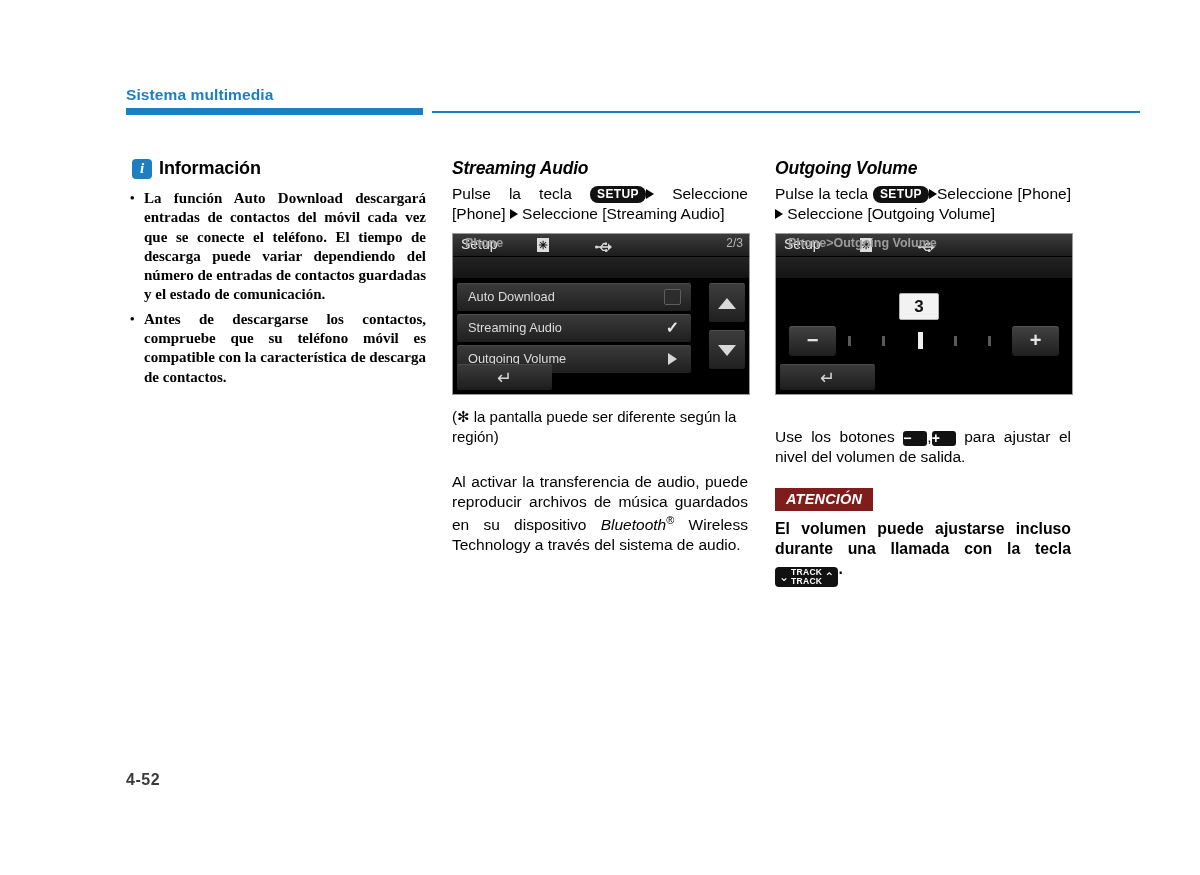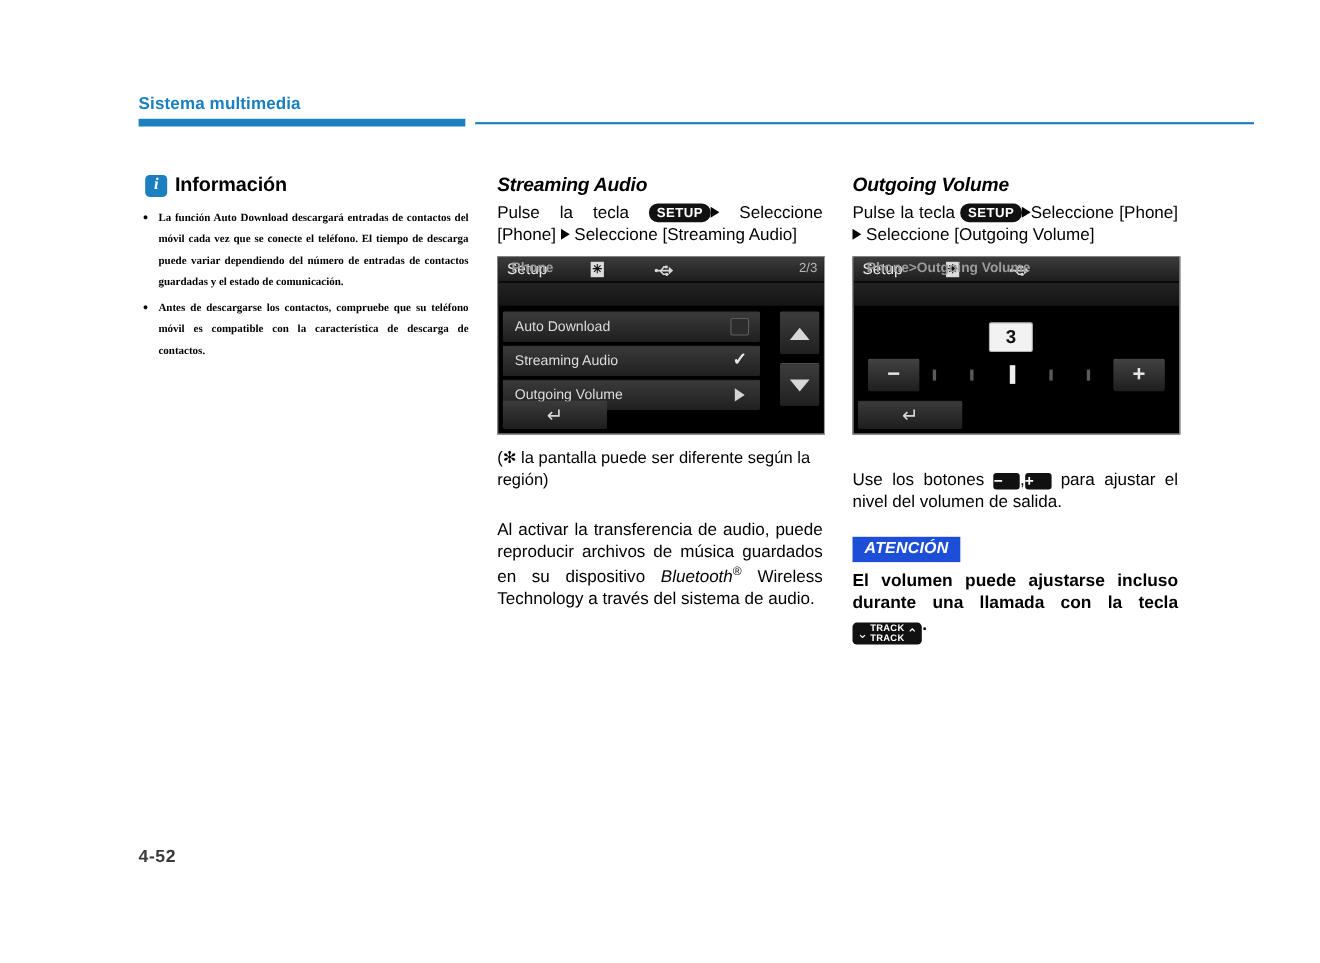--- a/index.html
+++ b/index.html
@@ -91,21 +91,21 @@
     list-style: none;
     margin: 0;
     padding: 0;
   }
   ul.bullets > li {
     position: relative;
     padding-left: 18px;
     margin-bottom: 5px;
     font-family: "Liberation Serif", serif;
     font-weight: bold;
-    font-size: 10px;
+    font-size: 15px;
     line-height: 19.3px;
     text-align: justify;
     text-align-last: left;
     color: #000;
   }
   ul.bullets > li::before {
     content: "\2022";
     position: absolute;
     left: 4px;
     top: -1px;
@@ -365,21 +365,21 @@
   }
 
   
   .caption {
     font-size: 15px;
     line-height: 19.5px;
     margin-top: 12px;
   }
   .atencion-badge {
     display: inline-block;
-    background: #1d4ed8;
+    background: #7f1d1d;
     color: #ffffff;
     font-size: 14.5px;
     font-weight: bold;
     font-style: italic;
     padding: 3px 11px 4px 11px;
     letter-spacing: 0.2px;
   }
   .warn-txt {
     font-size: 15.8px;
     font-weight: bold;

